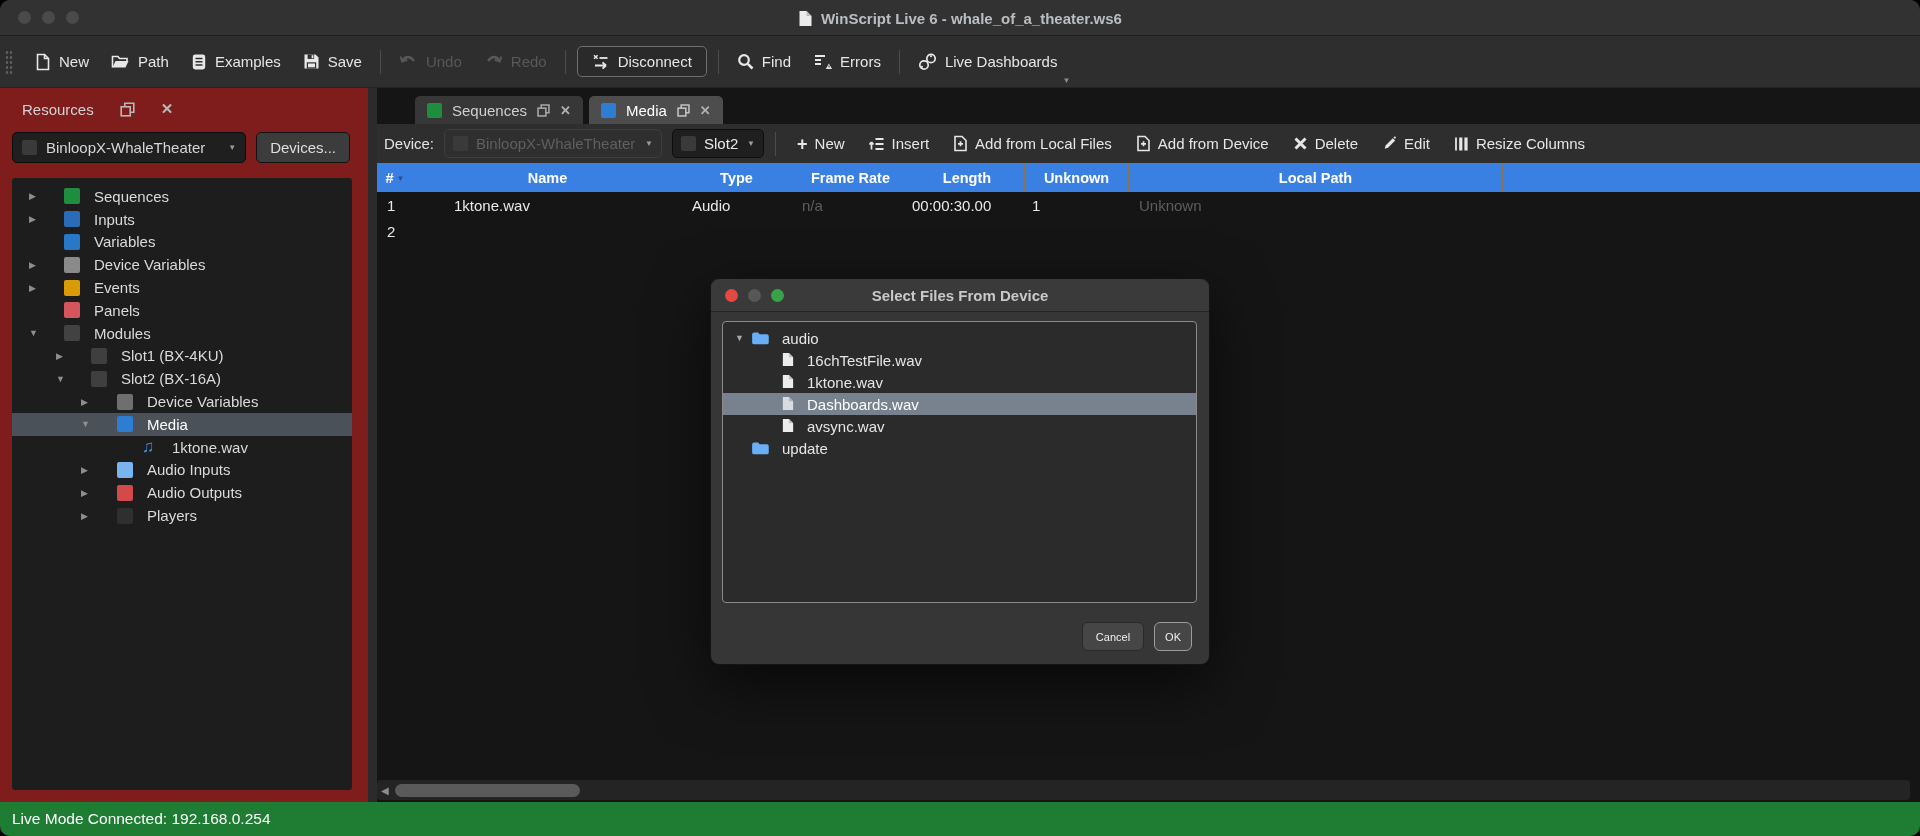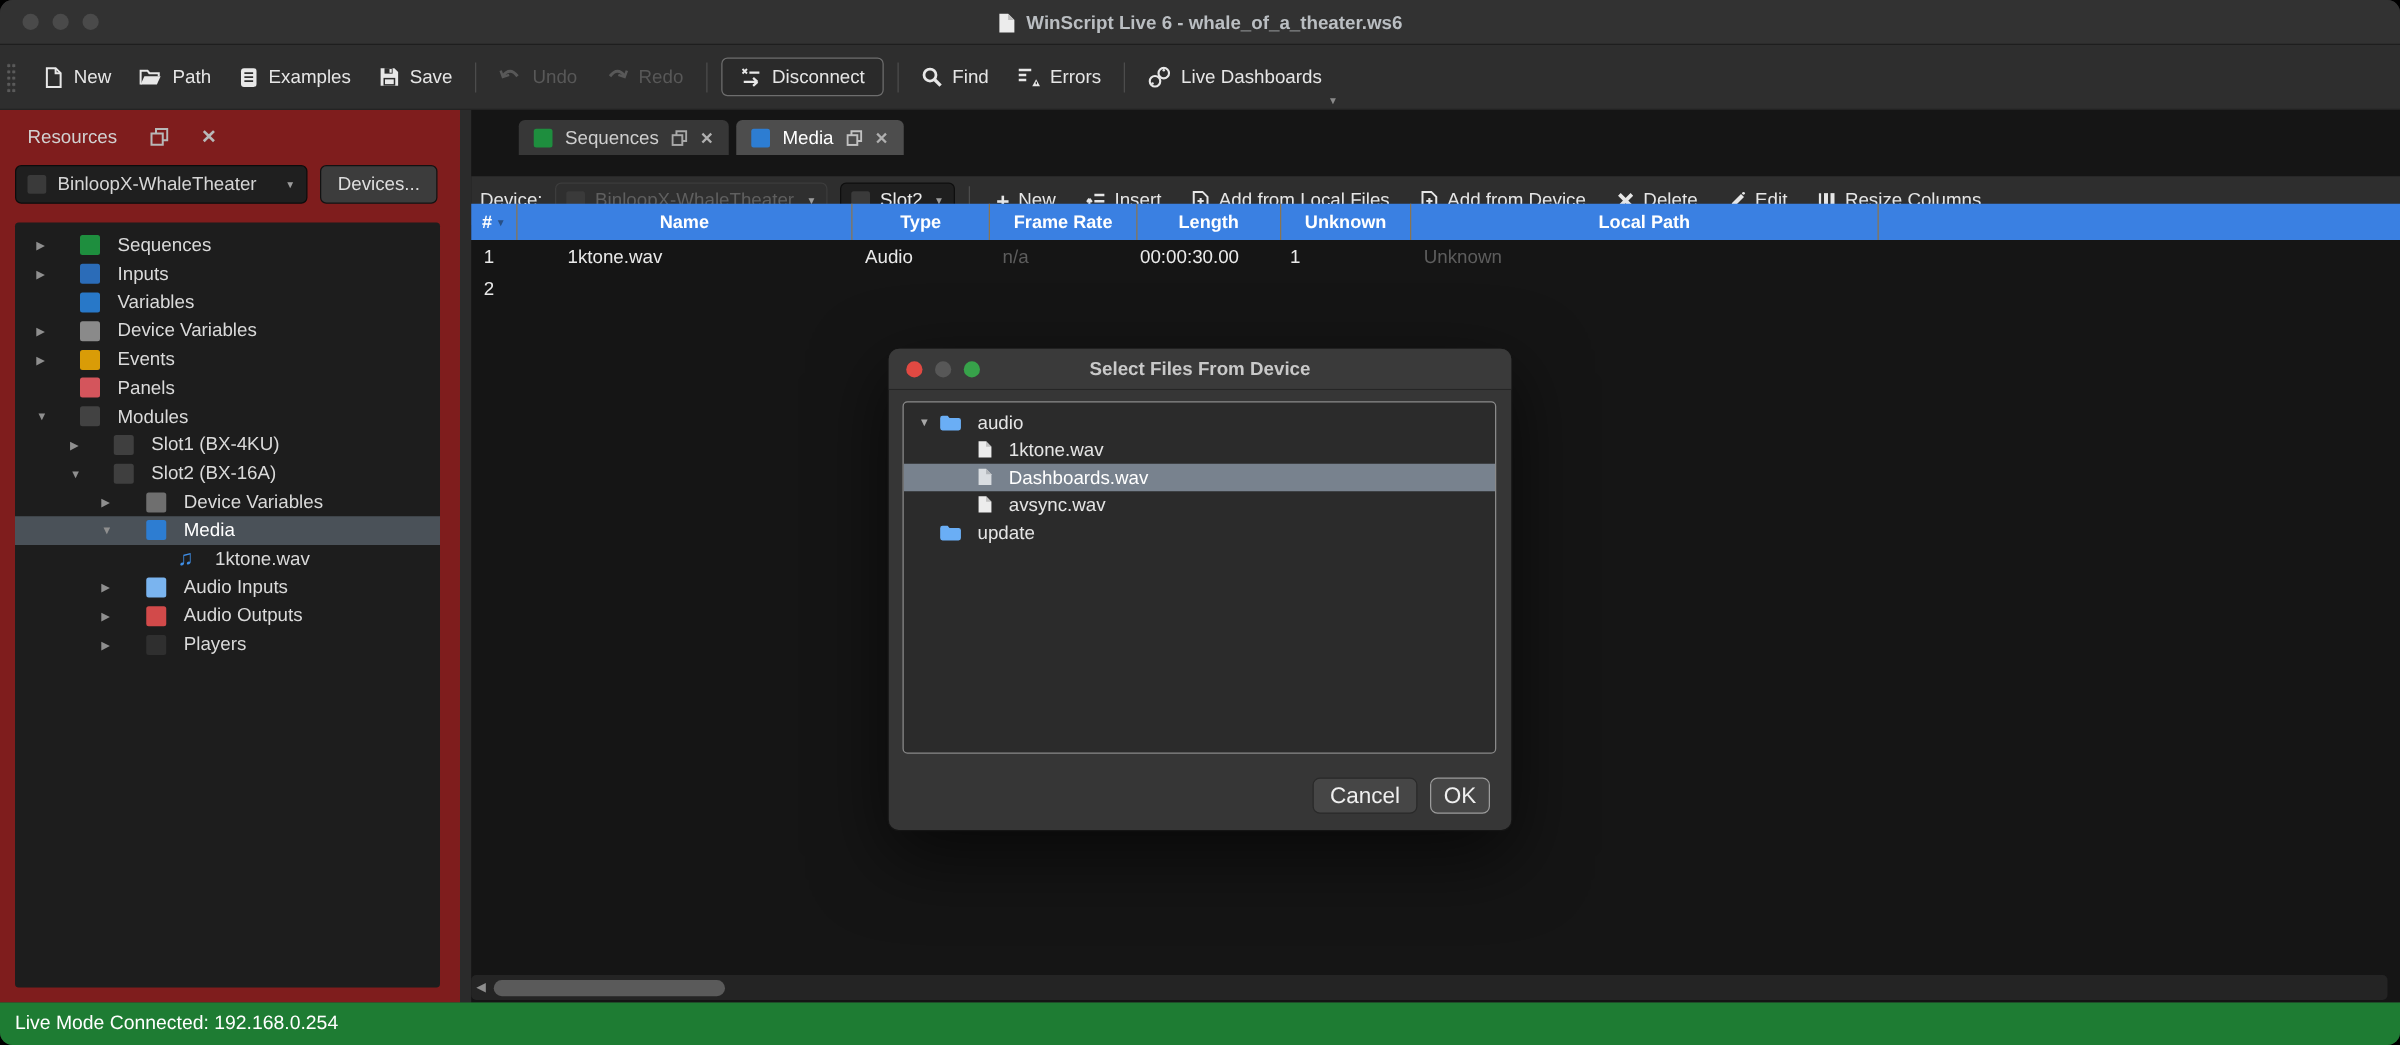--- a/index.html
+++ b/index.html
@@ -48,21 +48,21 @@
   .c-media{background:#2d7dd2} .c-lblue{background:#7ab4ef} .c-red2{background:#d24a4a} .c-dark3{background:#2f2f2f}
 
   
   .main { position:absolute; left:377px; right:0; top:88px; bottom:34px; background:#151515; }
   .tabbar { position:absolute; left:38px; top:8px; height:28px; display:flex; gap:6px; }
   .tab { display:flex; align-items:center; gap:10px; padding:0 12px; background:#373737; border-radius:5px 5px 0 0; color:#cfcfcf; font-size:15px; }
   .tab.active { background:#4d4d4d; color:#fff; }
   .tab .tabsq { width:15px; height:15px; border-radius:2px; }
   .tab .mini { color:#b0b0b0; font-size:13px; font-weight:bold; }
 
-  .mtoolbar { position:absolute; left:0; right:0; top:36px; height:39px; background:#2e2e2e; display:flex; align-items:center; padding-left:7px; gap:4px; color:#e4e4e4; font-size:15px;margin-top:17px; }
+  .mtoolbar { position:absolute; left:0; right:0; top:36px; height:39px; background:#2e2e2e; display:flex; align-items:center; padding-left:7px; gap:4px; color:#e4e4e4; font-size:15px; }
   .mlabel { margin-right:6px; }
   .dd { height:29px; border-radius:5px; display:flex; align-items:center; gap:8px; padding:0 8px; font-size:15px; }
   .dd.disabled { width:218px; background:#2f2f2f; border:1px solid #3d3d3d; color:#5f5f5f; }
   .dd.disabled .sq { background:#3a3a3a; }
   .dd.slot { width:92px; background:#1f1f1f; border:1px solid #0e0e0e; color:#eaeaea; margin-left:6px; }
   .mbtn { display:flex; align-items:center; gap:7px; padding:5px 10px; border-radius:4px; color:#e6e6e6; white-space:nowrap; }
   .mbtn .big { font-size:18px; font-weight:bold; line-height:14px; }
 
   .thead { position:absolute; left:0; right:0; top:75px; height:29px; background:#3a80e2; display:flex; }
   .th { border-right:1px solid #8a7450; color:#fff; font-size:14.5px; font-weight:bold; display:flex; align-items:center; justify-content:center; gap:3px; flex:none; }
@@ -94,21 +94,21 @@
   .dtree { position:absolute; left:11px; right:12px; top:42px; height:282px; background:#2b2b2b; border:1px solid #8a8a8a; border-radius:4px; padding-top:5px; overflow:hidden; }
   .drow { height:22px; position:relative; display:flex; align-items:center; color:#e5e5e5; font-size:15px; }
   .drow.selected { background:#78828e; color:#fff; }
   .drow .chev { position:absolute; left:12px; font-size:9px; color:#a8a8a8; }
   .drow .ficon { position:absolute; display:block; }
   .f-folder { left:28px; top:4px; }
   .f-file { left:59px; top:3px; }
   .dt-folder { padding-left:59px; }
   .dt-file { padding-left:84px; }
   .d-footer { position:absolute; right:17px; bottom:13px; display:flex; gap:10px; }
-  .btn { height:29px; padding:0 13px; background:#464646; border:1px solid #292929; border-radius:6px; color:#efefef; font-size:18px; display:flex; align-items:center; }
+  .btn { height:29px; padding:0 13px; background:#464646; border:1px solid #292929; border-radius:6px; color:#efefef; font-size:11px; display:flex; align-items:center; }
   .btn.ok { border-color:#9c9c9c; padding:0 10px; }
 
   .xchar { font-weight:bold; font-style:normal; }
 </style>
 </head>
 <body>
 
 <div class="window">
 
   <div class="titlebar">
@@ -460,20 +460,27 @@
         <svg class="ficon f-folder" width="18" height="14" viewBox="0 0 20 16">
             <path d="M1 4 q0-2.2 2.2-2.2 h4.6 l1.8 2 h8.2 q2.2 0 2.2 2.2 v7 q0 2.2-2.2 2.2 H3.2 Q1 15.2 1 13 z" fill="#6aaef5"></path>
           </svg>
         <span class="dt-folder">audio</span>
       </div>
       <div class="drow">
         <svg class="ficon f-file" width="12" height="15" viewBox="0 0 14 17">
             <path d="M1 1 h7 l5 5 v10 h-12 z" fill="#ececec"></path>
             <path d="M8 1 l5 5 h-5 z" fill="#c2c2c2"></path>
           </svg>
+        <span class="dt-file">16chTestFile.wav</span>
+      </div>
+      <div class="drow">
+        <svg class="ficon f-file" width="12" height="15" viewBox="0 0 14 17">
+            <path d="M1 1 h7 l5 5 v10 h-12 z" fill="#ececec"></path>
+            <path d="M8 1 l5 5 h-5 z" fill="#c2c2c2"></path>
+          </svg>
         <span class="dt-file">1ktone.wav</span>
       </div>
       <div class="drow selected">
         <svg class="ficon f-file" width="12" height="15" viewBox="0 0 14 17">
             <path d="M1 1 h7 l5 5 v10 h-12 z" fill="#d9dde1"></path>
             <path d="M8 1 l5 5 h-5 z" fill="#b2b6ba"></path>
           </svg>
         <span class="dt-file">Dashboards.wav</span>
       </div>
       <div class="drow">

